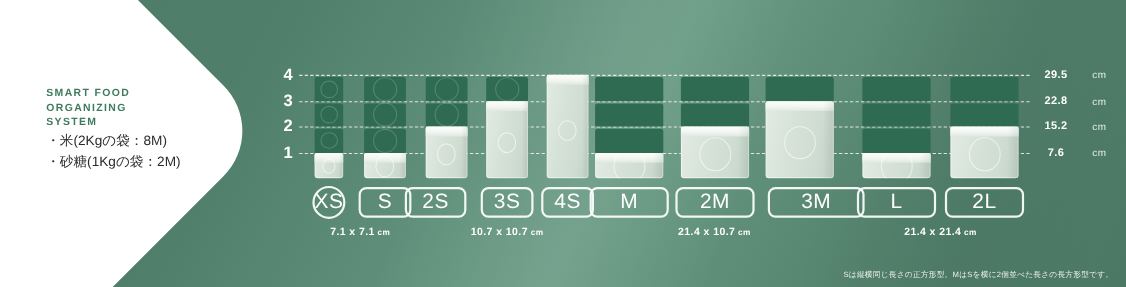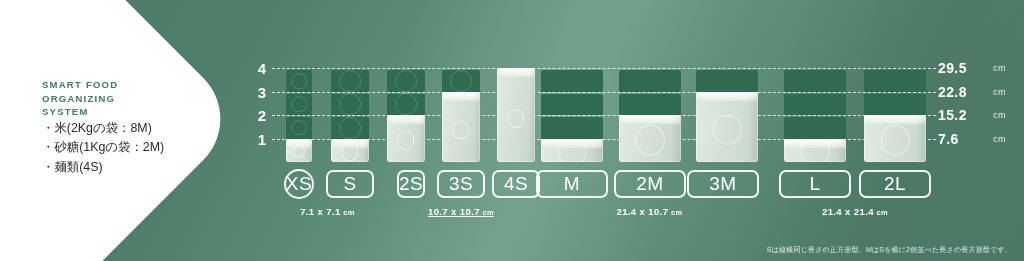--- a/index.html
+++ b/index.html
@@ -88,24 +88,24 @@
     color: #ffffff;
     font-weight: bold;
     font-size: 15px;
     transform: translateY(-50%);
   }
   .right-value {
     position: absolute;
     right: 42px;
     color: #ffffff;
     font-weight: bold;
-    font-size: 14px;
+    font-size: 10px;
     letter-spacing: 0.4px;
     transform: translateY(-50%);
-    text-align: left;
+    text-align: center;
     width: 44px;
   }
   .right-unit {
     position: absolute;
     right: 18px;
     color: #e7efe9;
     font-size: 9px;
     letter-spacing: 0.5px;
     transform: translateY(-50%);
   }
@@ -220,21 +220,20 @@
   <div id="sheen"></div>
 
   <div id="white-diamond"></div>
 
   <div id="panel-text">
     <div class="brand-line">SMART FOOD</div>
     <div class="brand-line">ORGANIZING</div>
     <div class="brand-line">SYSTEM</div>
     <div class="panel-bullet">・米(2Kgの袋：8M)</div>
     <div class="panel-bullet">・砂糖(1Kgの袋：2M)</div>
-    <div class="panel-bullet">・麺類(4S)</div>
   </div>
 
   <div id="chart">
     <div id="gridlines">
         <div class="gridline" style="top: 68px;"></div>
         <div class="gridline" style="top: 91.5px;"></div>
         <div class="gridline" style="top: 115px;"></div>
         <div class="gridline" style="top: 138.5px;"></div>
       </div>
     <div id="ticks">
@@ -361,31 +360,31 @@
               <div class="lid"></div>
               <div class="emboss"></div>
               <div class="side-shade"></div>
             </div>
           </div>
         </div>
       </div>
     <div id="badges">
         <div class="badge round" style="left: 40px; width: 30px; height: 30px; top: 169px;">XS</div>
         <div class="badge" style="left: 82px; width: 48px;">S</div>
-        <div class="badge" style="left: 153px; width: 28px;">2S</div>
+        <div class="badge" style="left: 124px; width: 56px;">2S</div>
         <div class="badge" style="left: 193px; width: 48px;">3S</div>
         <div class="badge" style="left: 248px; width: 48px;">4S</div>
         <div class="badge" style="left: 292px; width: 72px;">M</div>
         <div class="badge" style="left: 370px; width: 72px;">2M</div>
-        <div class="badge" style="left: 443px; width: 72px; text-align: center;">3M</div>
+        <div class="badge" style="left: 454px; width: 88px; text-align: center;">3M</div>
         <div class="badge" style="left: 535px; width: 72px;">L</div>
         <div class="badge" style="left: 615px; width: 72px;">2L</div>
       </div>
     <div id="captions">
         <div class="dim-caption" style="left: 83.5px;"><span>7.1 x 7.1</span><span class="unit"> cm</span></div>
-        <div class="dim-caption" style="left: 217px; text-decoration: underline;"><span>10.7 x 10.7</span><span class="unit"> cm</span></div>
+        <div class="dim-caption" style="left: 217px;"><span>10.7 x 10.7</span><span class="unit"> cm</span></div>
         <div class="dim-caption" style="left: 405.5px;"><span>21.4 x 10.7</span><span class="unit"> cm</span></div>
         <div class="dim-caption" style="left: 611px;"><span>21.4 x 21.4</span><span class="unit"> cm</span></div>
       </div>
   </div>
 
   <div id="footnote">Sは縦横同じ長さの正方形型。MはSを横に2個並べた長さの長方形型です。</div>
 </div>
 
 </body></html>

